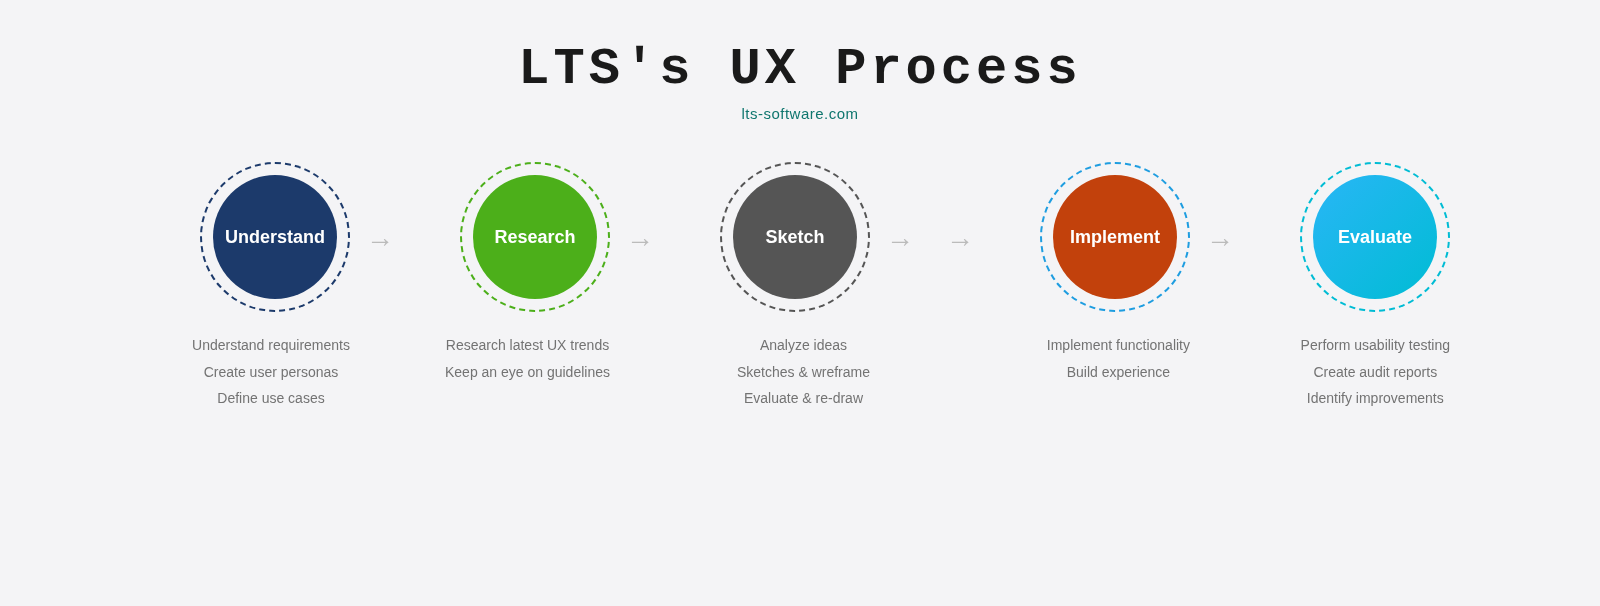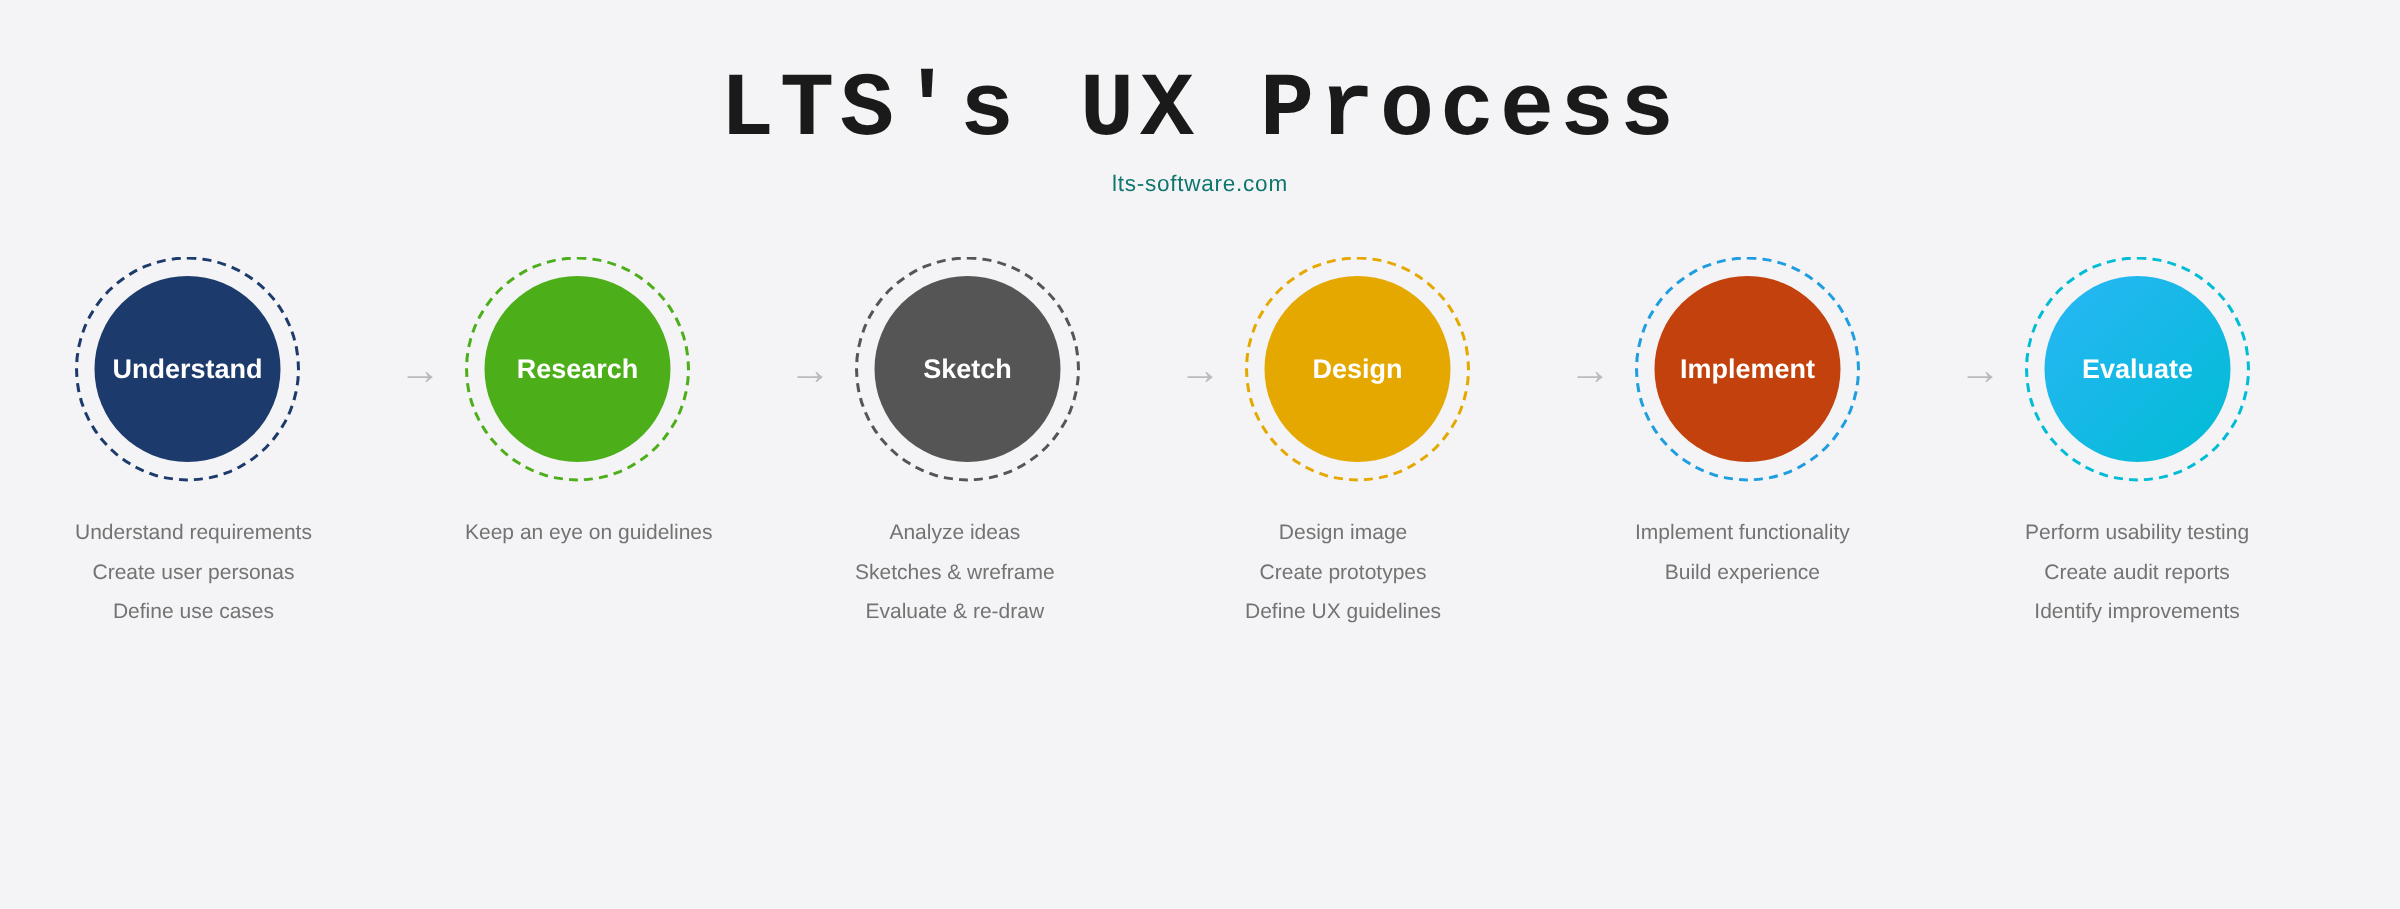--- a/index.html
+++ b/index.html
@@ -17,21 +17,21 @@
     }
 
     .header {
       text-align: center;
       margin-top: 40px;
       margin-bottom: 10px;
     }
 
     .main-title {
       font-family: 'Courier New', Courier, monospace;
-      font-size: 60px;
+      font-size: 52px;
       font-weight: 700;
       letter-spacing: 4px;
       color: #1a1a1a;
       text-align: center;
     }
 
     .subtitle {
       font-size: 15px;
       color: #0f766e;
       margin-top: 6px;
@@ -43,21 +43,21 @@
       flex-direction: row;
       align-items: flex-start;
       justify-content: center;
       margin-top: 30px;
       gap: 0;
     }
 
     .stage {
       display: flex;
       flex-direction: column;
-      align-items: flex-start;
+      align-items: flex-end;
       width: 200px;
     }
 
     .circle-outer {
       width: 150px;
       height: 150px;
       border-radius: 50%;
       border: 2px dashed #aaa;
       display: flex;
       align-items: center;
@@ -149,20 +149,21 @@
     <div class="arrow-container">
       <span class="arrow">→</span>
     </div>
     <div class="stage research">
       <div class="circle-outer" style="border-color: rgb(76, 175, 26);">
         <div class="circle-inner" style="background: rgb(76, 175, 26);">
           <span class="circle-label">Research</span>
         </div>
       </div>
       <div class="stage-bullets">
+        <span class="bullet-text">Research latest UX trends</span>
         <span class="bullet-text">Keep an eye on guidelines</span>
       </div>
     </div>
     <div class="arrow-container">
       <span class="arrow">→</span>
     </div>
     <div class="stage sketch">
       <div class="circle-outer" style="border-color: rgb(85, 85, 85);">
         <div class="circle-inner" style="background: rgb(85, 85, 85);">
           <span class="circle-label">Sketch</span>
@@ -170,32 +171,20 @@
       </div>
       <div class="stage-bullets">
         <span class="bullet-text">Analyze ideas</span>
         <span class="bullet-text">Sketches &amp; wreframe</span>
         <span class="bullet-text">Evaluate &amp; re-draw</span>
       </div>
     </div>
     <div class="arrow-container">
       <span class="arrow">→</span>
     </div>
-    <div class="stage design">
-      <div class="circle-outer" style="border-color: rgb(229, 168, 0);">
-        <div class="circle-inner" style="background: rgb(229, 168, 0);">
-          <span class="circle-label">Design</span>
-        </div>
-      </div>
-      <div class="stage-bullets">
-        <span class="bullet-text">Design image</span>
-        <span class="bullet-text">Create prototypes</span>
-        <span class="bullet-text">Define UX guidelines</span>
-      </div>
-    </div>
     <div class="arrow-container">
       <span class="arrow">→</span>
     </div>
     <div class="stage implement">
       <div class="circle-outer" style="border-color: rgb(30, 157, 224);">
         <div class="circle-inner" style="background: #c2410c;">
           <span class="circle-label">Implement</span>
         </div>
       </div>
       <div class="stage-bullets">

